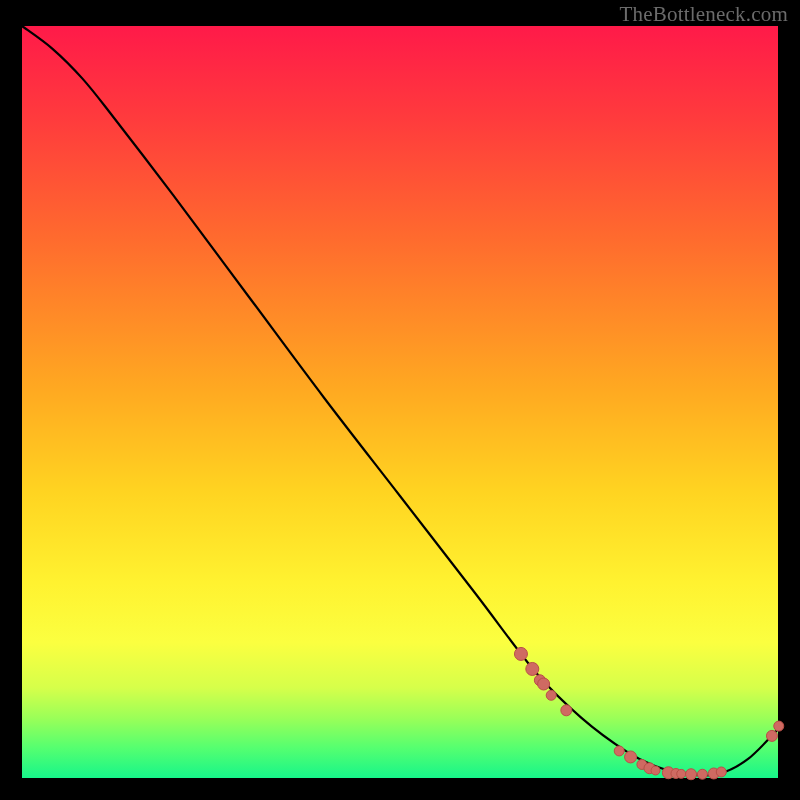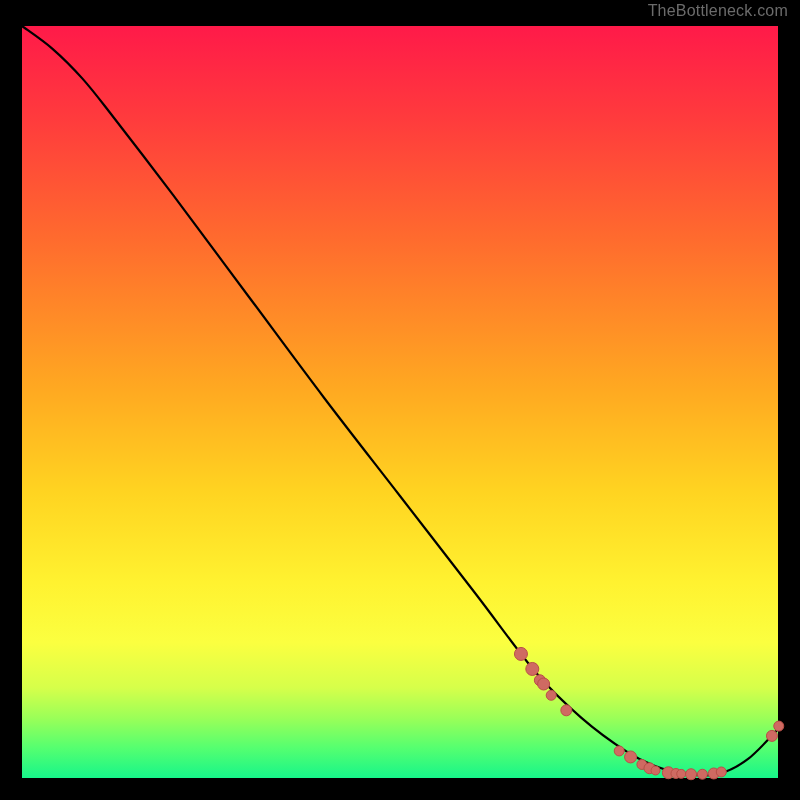--- a/index.html
+++ b/index.html
@@ -17,23 +17,24 @@
     top: 0;
     width: 800px;
     height: 800px;
     background: #000;
   }
   .attribution {
     position: absolute;
     top: 2px;
     right: 12px;
     color: #6b6b6b;
-    font-size: 16px;
+    font-size: 21px;
     letter-spacing: 0.2px;
     user-select: none;
+    font-family: Liberation Serif, serif;
   }
   
   .plot {
     position: absolute;
     left: 22px;
     top: 26px;
     width: 756px;
     height: 752px;
     
     background: linear-gradient(

